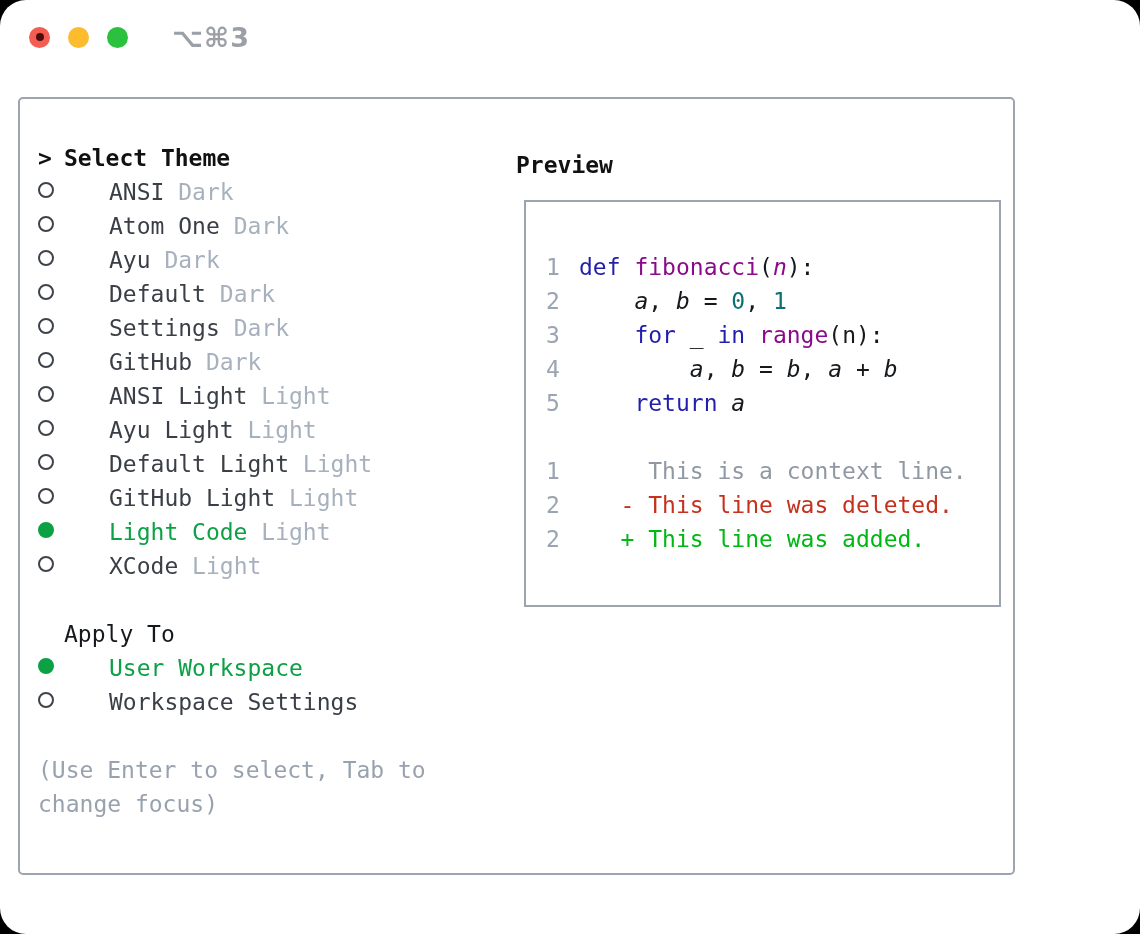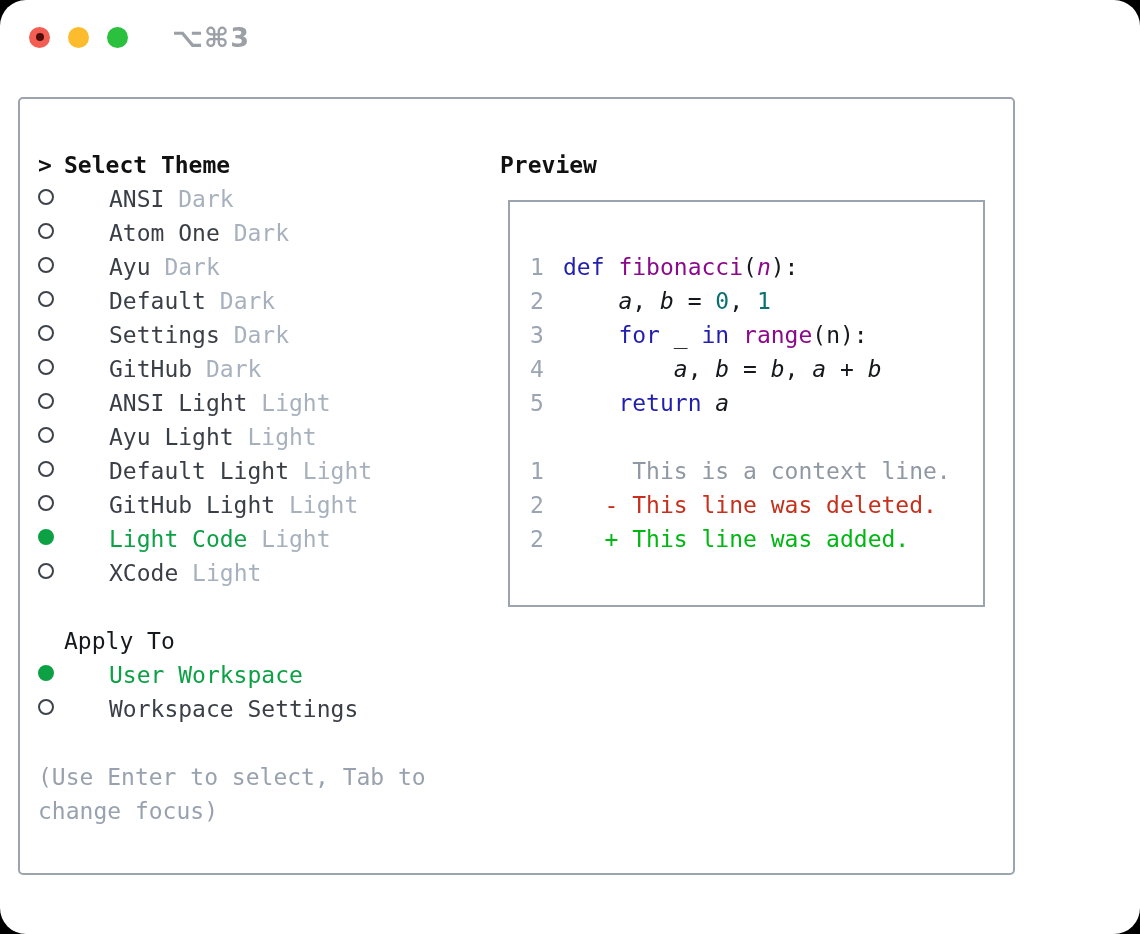--- a/index.html
+++ b/index.html
@@ -19,32 +19,32 @@
   
   .dialog{
     position:absolute;left:18px;top:97px;width:997px;height:778px;
     border:2px solid var(--border_gray);border-radius:5px;box-sizing:border-box;
     background:#fff;
   }
   .line{line-height:34px;height:34px;white-space:pre;font-size:23px;}
   .spacer{height:34px;}
   .marker{display:inline-block;width:26px;white-space:pre;}
   
-  .left-panel{position:absolute;left:18px;top:49px;}
+  .left-panel{position:absolute;left:18px;top:42px;}
   .heading-txt{font-weight:bold;color:#111;}
   .marker-char{color:#111;font-weight:bold;}
   .circle{display:inline-block;width:12px;height:12px;border:2px solid #3d424b;border-radius:50%;vertical-align:2px;box-sizing:content-box;}
   .circle.sel{border-color:var(--list_green);background:var(--list_green);}
   .tname{color:var(--item_dark);margin-left:45px;}
   .tname.sel{color:var(--list_green);}
   .variant{color:var(--variant_gray);}
   .apply-heading{color:#15181c;}
   .hint{color:var(--hint_gray);}
   
-  .right-panel{position:absolute;left:480px;top:49px;}
+  .right-panel{position:absolute;left:496px;top:49px;}
   .preview-box{
     margin-left:8px;margin-top:18px;width:477px;height:407px;
     border:2px solid var(--border_gray);box-sizing:border-box;
     padding:48px 0 8px 20px;overflow:hidden;background:#fff;
   }
   .lnum{display:inline-block;width:33px;color:var(--linenum_gray);white-space:pre;}
   .tok-kw{color:var(--code_keyword);}
   .tok-fn{color:var(--code_function);}
   .tok-fnv{color:var(--code_function);font-style:italic;}
   .tok-lit{color:var(--code_literal);}

